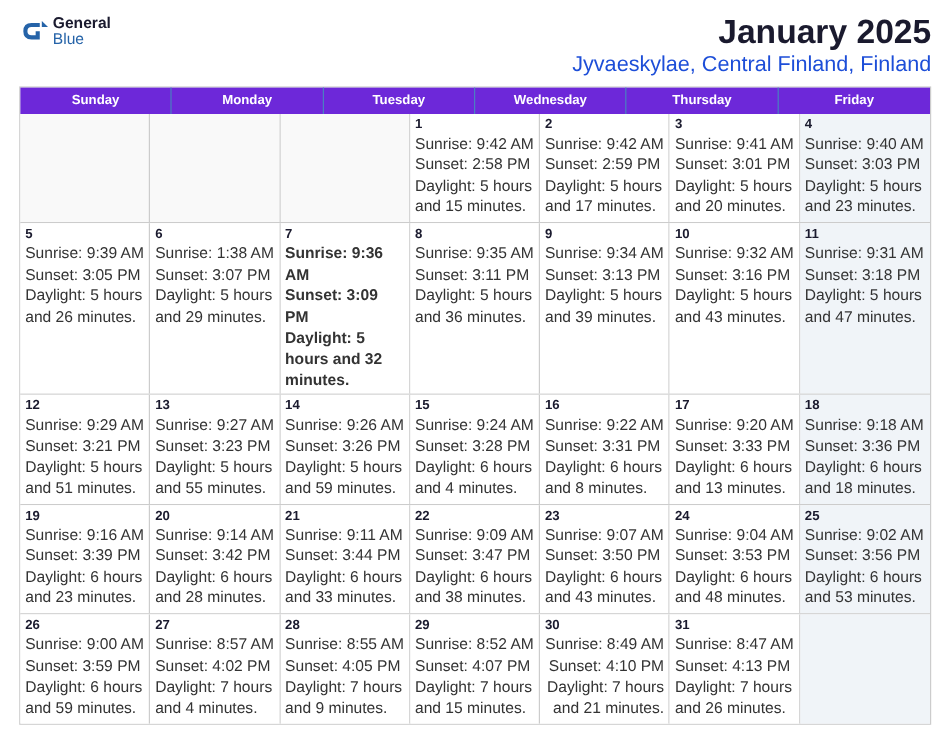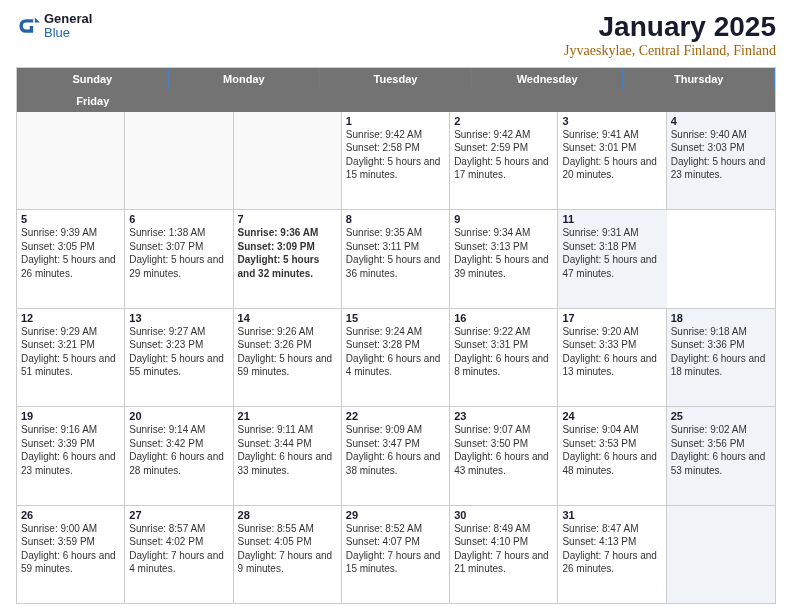--- a/index.html
+++ b/index.html
@@ -50,35 +50,34 @@
     .title-area {
       text-align: right;
     }
     .title-area h1 {
       font-size: 28px;
       font-weight: bold;
       color: #1a1a2e;
       line-height: 1.1;
     }
     .title-area h2 {
-      font-size: 14px;
+      font-size: 18px;
       font-weight: normal;
-      color: #a16207;
-      font-family: Liberation Serif, serif;
+      color: #1d4ed8;
     }
     .calendar {
       flex: 1;
       border: 1px solid #ccc;
       display: flex;
       flex-direction: column;
     }
     .cal-header {
       display: grid;
-      grid-template-columns: repeat(5, 1fr);
-      background: #737373;
+      grid-template-columns: repeat(6, 1fr);
+      background: #6d28d9;
     }
     .cal-header-cell {
       color: #fff;
       font-size: 11px;
       font-weight: bold;
       text-align: center;
       padding: 5px 2px;
       border-right: 1px solid #4a7fc1;
     }
     .cal-header-cell:last-child { border-right: none; }
@@ -106,21 +105,21 @@
     .cal-cell:last-child { border-right: none; }
     .cal-cell.empty { background: #f9f9f9; }
     .cal-cell.shaded { background: #f0f4f8; }
     .day-num {
       font-size: 11px;
       font-weight: bold;
       color: #1a1a2e;
       margin-bottom: 1px;
     }
     .cell-text {
-      font-size: 10px;
+      font-size: 13px;
       color: #333;
       line-height: 1.35;
     }
   </style>
 </head>
 <body>
 
 <div class="page">
   <div class="header">
     <div class="logo">
@@ -203,20 +202,26 @@
             <div class="cell-text" style="white-space: pre-line;">Sunrise: 9:35 AM
 Sunset: 3:11 PM
 Daylight: 5 hours and 36 minutes.</div>
           </div>
           <div class="cal-cell">
             <div class="day-num">9</div>
             <div class="cell-text" style="white-space: pre-line;">Sunrise: 9:34 AM
 Sunset: 3:13 PM
 Daylight: 5 hours and 39 minutes.</div>
           </div>
+          <div class="cal-cell">
+            <div class="day-num">10</div>
+            <div class="cell-text" style="white-space: pre-line;">Sunrise: 9:32 AM
+Sunset: 3:16 PM
+Daylight: 5 hours and 43 minutes.</div>
+          </div>
           <div class="cal-cell shaded">
             <div class="day-num">11</div>
             <div class="cell-text" style="white-space: pre-line;">Sunrise: 9:31 AM
 Sunset: 3:18 PM
 Daylight: 5 hours and 47 minutes.</div>
           </div>
         </div>
         <div class="cal-row">
           <div class="cal-cell">
             <div class="day-num">12</div>
@@ -325,21 +330,21 @@
 Daylight: 7 hours and 9 minutes.</div>
           </div>
           <div class="cal-cell">
             <div class="day-num">29</div>
             <div class="cell-text" style="white-space: pre-line;">Sunrise: 8:52 AM
 Sunset: 4:07 PM
 Daylight: 7 hours and 15 minutes.</div>
           </div>
           <div class="cal-cell">
             <div class="day-num">30</div>
-            <div class="cell-text" style="white-space: pre-line;">Sunrise: 8:49 AM
+            <div class="cell-text" style="white-space: pre-line; text-align: right;">Sunrise: 8:49 AM
 Sunset: 4:10 PM
 Daylight: 7 hours and 21 minutes.</div>
           </div>
           <div class="cal-cell">
             <div class="day-num">31</div>
             <div class="cell-text" style="white-space: pre-line;">Sunrise: 8:47 AM
 Sunset: 4:13 PM
 Daylight: 7 hours and 26 minutes.</div>
           </div>
           <div class="cal-cell empty shaded"></div>

